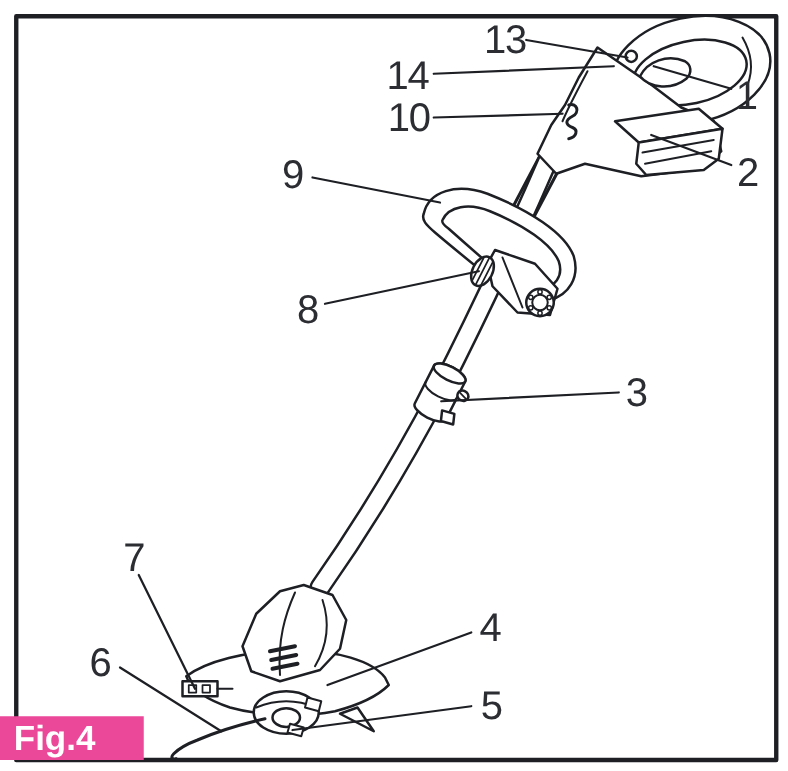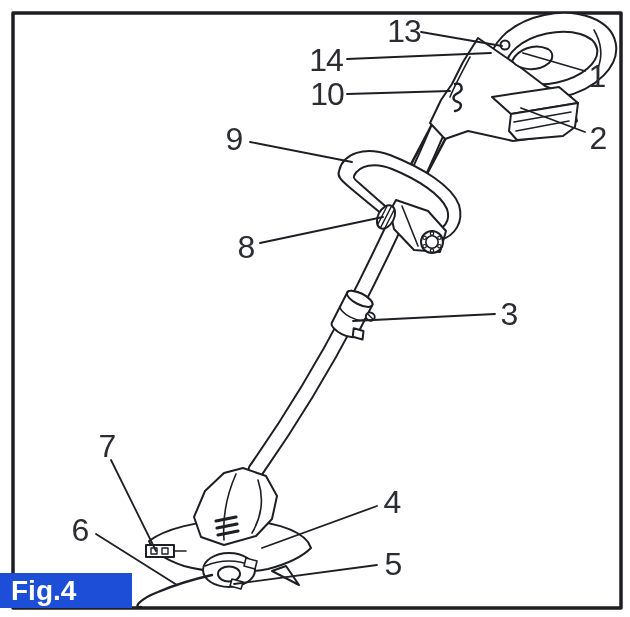--- a/index.html
+++ b/index.html
@@ -7,22 +7,22 @@
     position:relative;width:630px;height:617px;background:#ffffff;
     font-family:"Liberation Sans", sans-serif;overflow:hidden;
   }
   #art{position:absolute;left:0;top:0;}
   .callout{
     position:absolute;transform:translate(-50%,-50%);
     font-size:32px;line-height:1;color:#2b2d33;letter-spacing:-1px;
     user-select:none;white-space:nowrap;
   }
   .fig-badge{
-    position:absolute;left:0;top:573px;width:132px;height:35px;
-    background:#1d4ed8;color:#ffffff;display:flex;align-items:center;
+    position:absolute;left:0;top:573px;width:115px;height:35px;
+    background:#ec4899;color:#ffffff;display:flex;align-items:center;
     padding-left:11px;box-sizing:border-box;
     font-size:28px;font-weight:bold;
   }
 </style>
 </head>
 <body>
 
 <div id="stage">
 
   <svg id="art" width="630" height="617" viewBox="0 0 630 617" fill="none" stroke="#1d1f24" stroke-width="2" stroke-linecap="round" stroke-linejoin="round">

